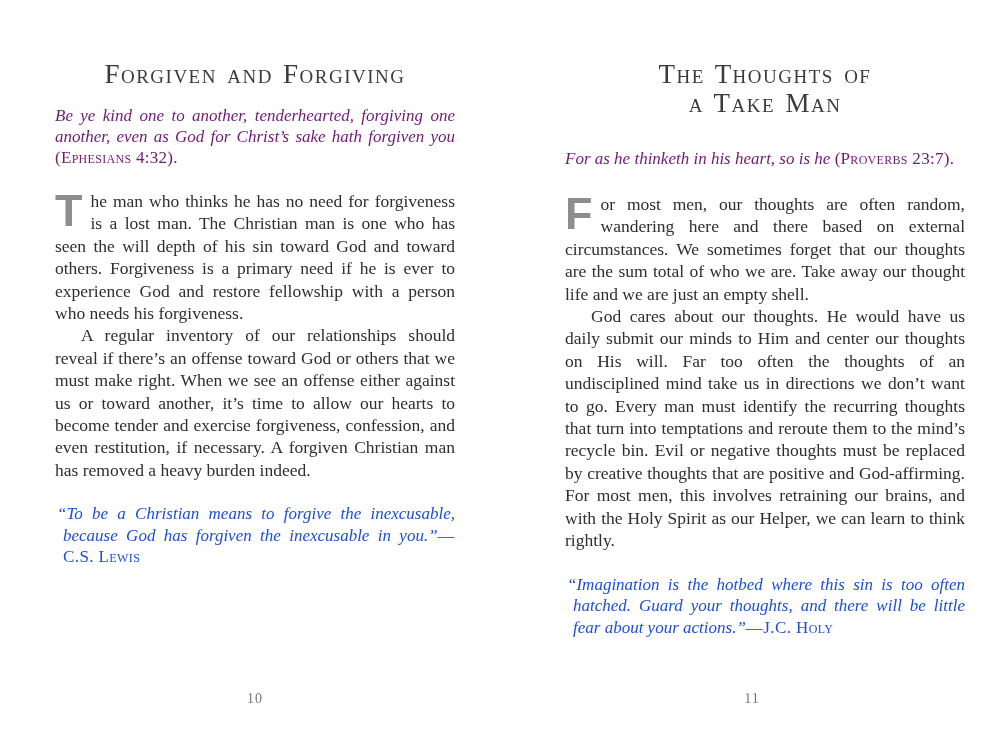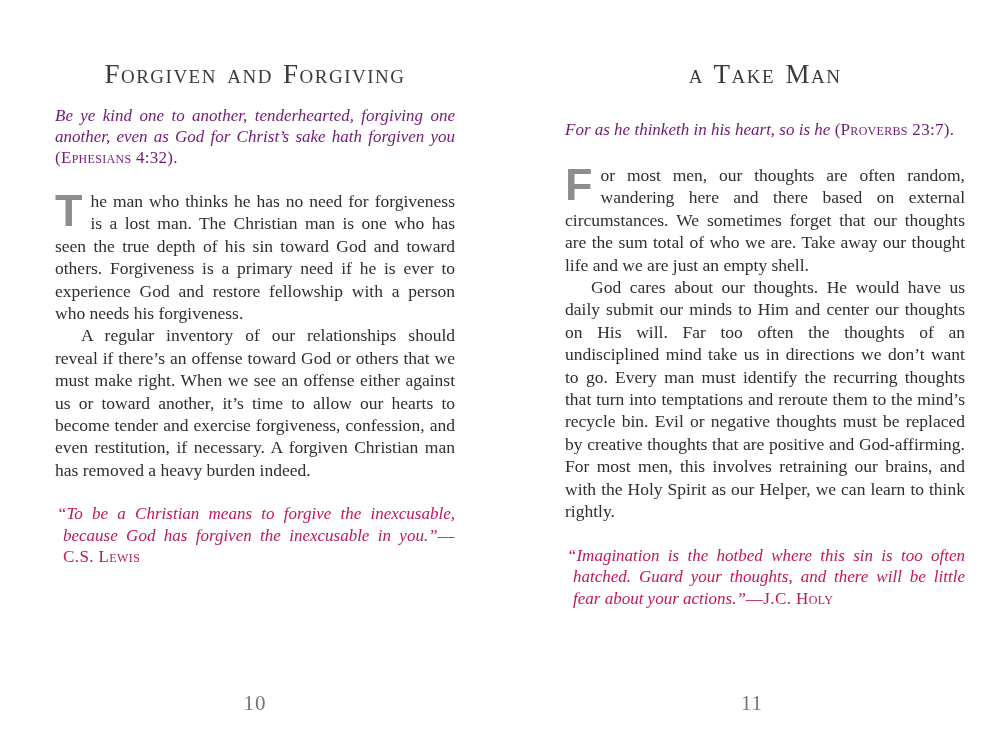--- a/index.html
+++ b/index.html
@@ -68,60 +68,61 @@
     color: #8d8d8d;
     margin: 4px 8px 0 0;
   }
 
   .pull-quote {
     margin: 22px 0 0 0;
     font-style: italic;
     font-size: 17px;
     line-height: 21.5px;
     text-align: justify;
-    color: #be185d;
+    color: #1d4ed8;
     padding-left: 8px;
     text-indent: -6px;
   }
   .quote-attribution {
     font-style: normal;
     font-variant: small-caps;
     letter-spacing: 0.4px;
   }
 
   .page-number {
     position: absolute;
     top: 691px;
     width: 400px;
     text-align: center;
-    font-size: 21px;
+    font-size: 14px;
     letter-spacing: 1px;
     color: #767676;
   }
   .page-number.left  { left: 55px; }
   .page-number.right { left: 552px; }
 </style>
 </head>
 <body>
 
 <div class="spread">
 
   <section class="page page-left">
     <h1 class="chapter-title">
       <div>Forgiven and Forgiving</div>
     </h1>
     <p class="epigraph"><span>Be ye kind one to another, tenderhearted, forgiving one another, even as God for Christ’s sake hath forgiven you</span>
       <span class="scripture-ref">(Ephesians 4:32).</span></p>
-    <p class="body-paragraph"><span class="drop-cap">T</span><span>he man who thinks he has no need for forgiveness is a lost man. The Christian man is one who has seen the true depth of his sin toward God and toward others. Forgiveness is a primary need if he is ever to experience God and restore fellowship with a person who needs his forgiveness.</span></p>
+    <p class="body-paragraph"><span class="drop-cap">T</span><span>he man who thinks he has no need for forgiveness is a lost man. The Christian man is one who has seen the will depth of his sin toward God and toward others. Forgiveness is a primary need if he is ever to experience God and restore fellowship with a person who needs his forgiveness.</span></p>
     <p class="body-paragraph indented">A regular inventory of our relationships should reveal if there’s an offense toward God or others that we must make right. When we see an offense either against us or toward another, it’s time to allow our hearts to become tender and exercise forgiveness, confession, and even restitution, if necessary. A forgiven Christian man has removed a heavy burden indeed.</p>
     <p class="pull-quote"><span>“To be a Christian means to forgive the inexcusable, because God has forgiven the inexcusable in you.”</span><span class="quote-attribution">—C.S. Lewis</span></p>
   </section>
 
   <section class="page page-right">
     <h1 class="chapter-title">
+      <div>The Thoughts of</div>
       <div>a Take Man</div>
     </h1>
     <p class="epigraph"><span>For as he thinketh in his heart, so is he</span>
       <span class="scripture-ref">(Proverbs 23:7).</span></p>
     <p class="body-paragraph"><span class="drop-cap">F</span><span>or most men, our thoughts are often random, wandering here and there based on external circumstances. We sometimes forget that our thoughts are the sum total of who we are. Take away our thought life and we are just an empty shell.</span></p>
     <p class="body-paragraph indented">God cares about our thoughts. He would have us daily submit our minds to Him and center our thoughts on His will. Far too often the thoughts of an undisciplined mind take us in directions we don’t want to go. Every man must identify the recurring thoughts that turn into temptations and reroute them to the mind’s recycle bin. Evil or negative thoughts must be replaced by creative thoughts that are positive and God-affirming. For most men, this involves retraining our brains, and with the Holy Spirit as our Helper, we can learn to think rightly.</p>
     <p class="pull-quote"><span>“Imagination is the hotbed where this sin is too often hatched. Guard your thoughts, and there will be little fear about your actions.”</span><span class="quote-attribution">—J.C. Holy</span></p>
   </section>
 
   <div class="page-number left">10</div>

